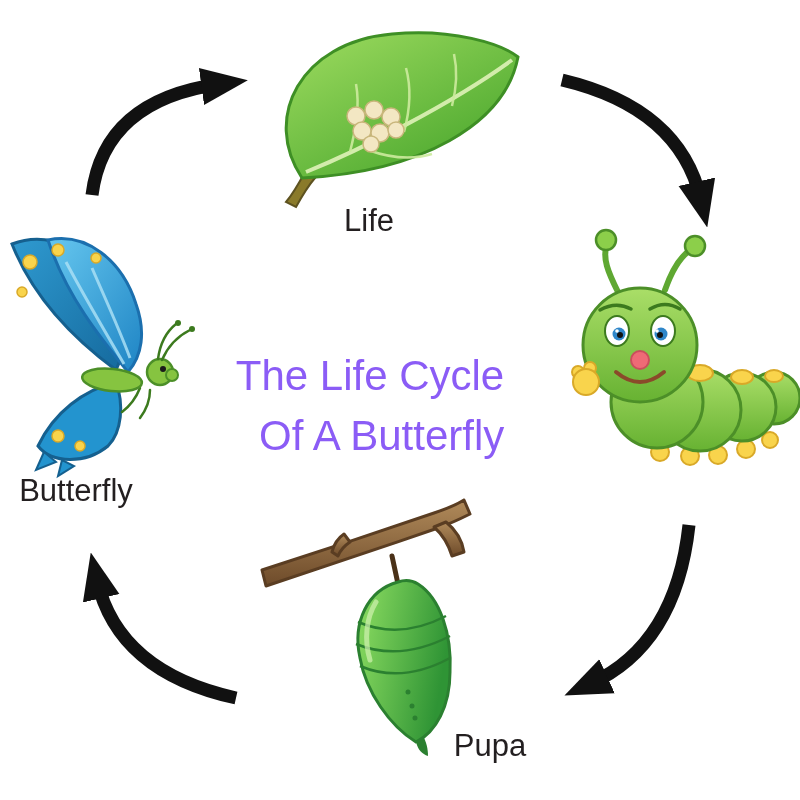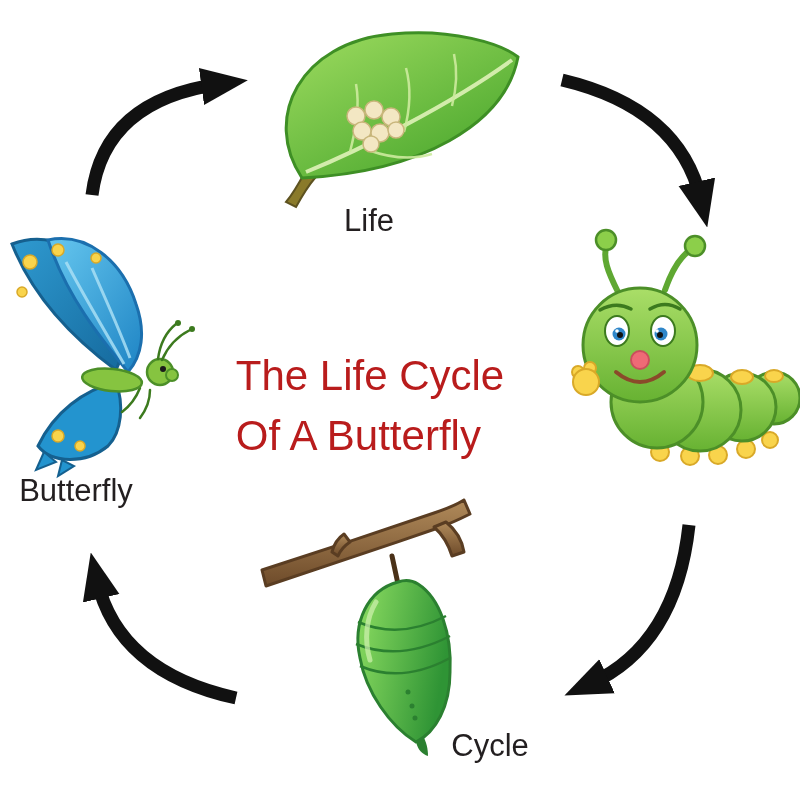--- a/index.html
+++ b/index.html
@@ -8,21 +8,21 @@
     font-family:"Liberation Sans",sans-serif;overflow:hidden;
   }
   .art{position:absolute;left:0;top:0;z-index:1;}
   .watermark{
     position:absolute;left:400px;top:400px;transform:translate(-50%,-50%);
     z-index:2;font-size:118px;letter-spacing:2px;color:#000;opacity:0.06;
     pointer-events:none;white-space:nowrap;
   }
   .title{
     position:absolute;left:370px;top:346px;transform:translateX(-50%);
-    z-index:3;text-align:left;font-size:42px;line-height:60px;color:#b91c1c;
+    z-index:3;text-align:right;font-size:42px;line-height:60px;color:#8b5cf6;
     white-space:nowrap;
   }
   .label{
     position:absolute;transform:translateX(-50%);z-index:3;
     font-size:31px;color:#231f20;white-space:nowrap;
   }
   .label-eggs{left:369px;top:203px;}
   .label-caterpillar{left:684px;top:488px;}
   .label-pupa{left:490px;top:728px;}
   .label-butterfly{left:76px;top:473px;}
@@ -197,16 +197,16 @@
     </g>
   </svg>
 
 
   <div class="title">
     <div>The Life Cycle</div>
     <div>Of A Butterfly</div>
   </div>
 
   <div class="label label-eggs">Life</div>
-  <div class="label label-pupa">Cycle</div>
+  <div class="label label-pupa">Pupa</div>
   <div class="label label-butterfly">Butterfly</div>
 
 </div>
 
 </body></html>

